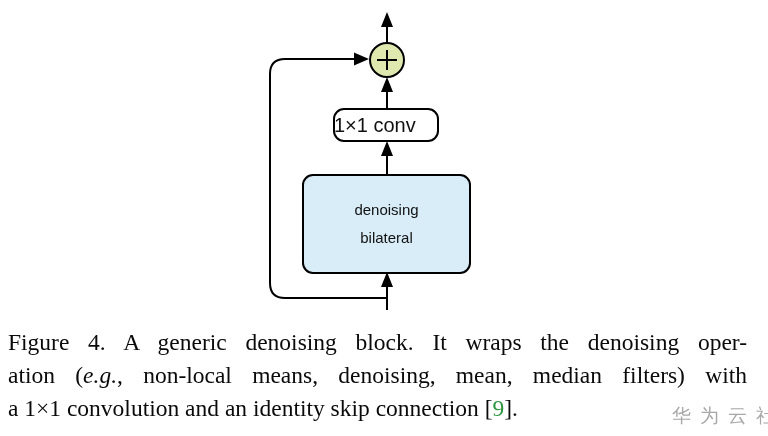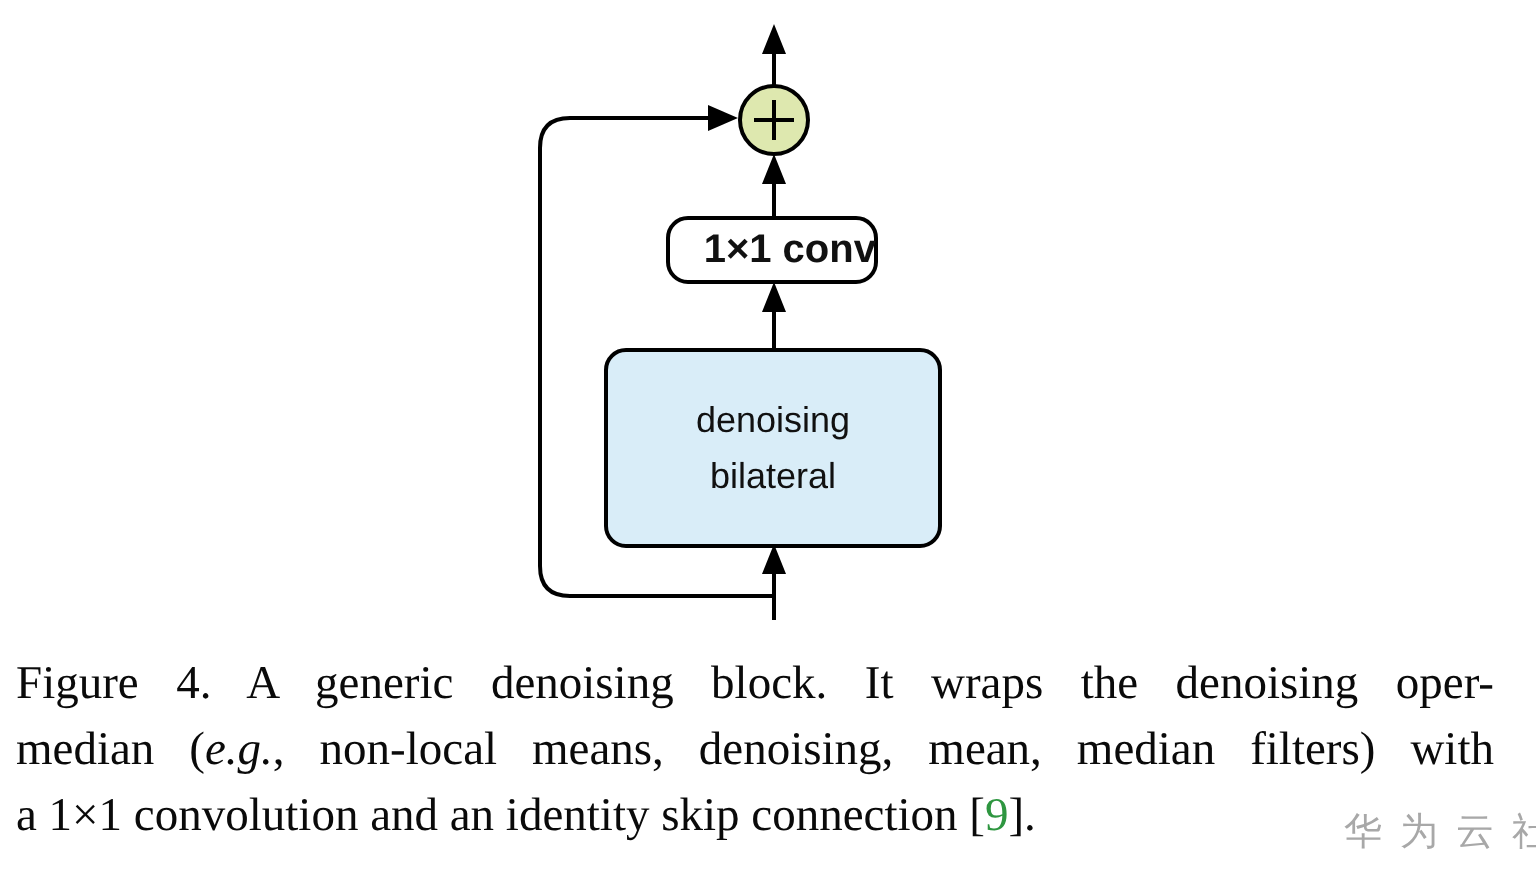--- a/index.html
+++ b/index.html
@@ -10,27 +10,27 @@
     background: #ffffff;
     overflow: hidden;
     font-family: "Liberation Sans", sans-serif;
   }
   svg.diagram { position: absolute; left: 0; top: 0; }
 
   .op-label {
     position: absolute; left: 303px; top: 175px; width: 167px; height: 98px;
     display: flex; flex-direction: column; align-items: center; justify-content: center;
     font-family: "Liberation Sans", sans-serif;
-    font-size: 18px; line-height: 28px; color: #111111;
+    font-size: 15px; line-height: 28px; color: #111111;
   }
   .conv-label {
     position: absolute; left: 334px; top: 109px; width: 104px; height: 32px;
-    display: flex; align-items: center; justify-content: flex-end;
+    display: flex; align-items: center; justify-content: flex-start;
     font-family: "Liberation Sans", sans-serif;
-    font-size: 20px; color: #111111; font-weight: bold;
+    font-size: 20px; color: #111111;
   }
 
   .caption {
     position: absolute; left: 8px; top: 326px; width: 739px;
     font-family: "Liberation Serif", serif;
     font-size: 23.5px; line-height: 33px; color: #0a0a0a;
   }
   .cap-line { width: 100%; }
   .cap-line.justify { text-align: justify; text-align-last: justify; font-family: Liberation Serif, serif; }
   .ital { font-style: italic; }
@@ -78,21 +78,21 @@
   </div>
 
   <div class="op-label">
     <span>denoising</span>
     <span>bilateral</span>
   </div>
 
   <div class="caption">
     <div class="cap-line justify">Figure 4. A generic denoising block. It wraps the denoising oper-</div>
     <div class="cap-line justify">
-      <span>median (</span><span class="ital">e.g.</span><span>, non-local means, denoising, mean, median filters) with</span>
+      <span>ation (</span><span class="ital">e.g.</span><span>, non-local means, denoising, mean, median filters) with</span>
     </div>
     <div class="cap-line">
       <span>a 1×1 convolution and an identity skip connection [</span><span class="cite" style="color: rgb(46, 150, 64);">9</span><span>].</span>
     </div>
   </div>
 
   <div class="watermark" style="color: rgb(168, 168, 168);">华为云社区</div>
 
 </div>
 

